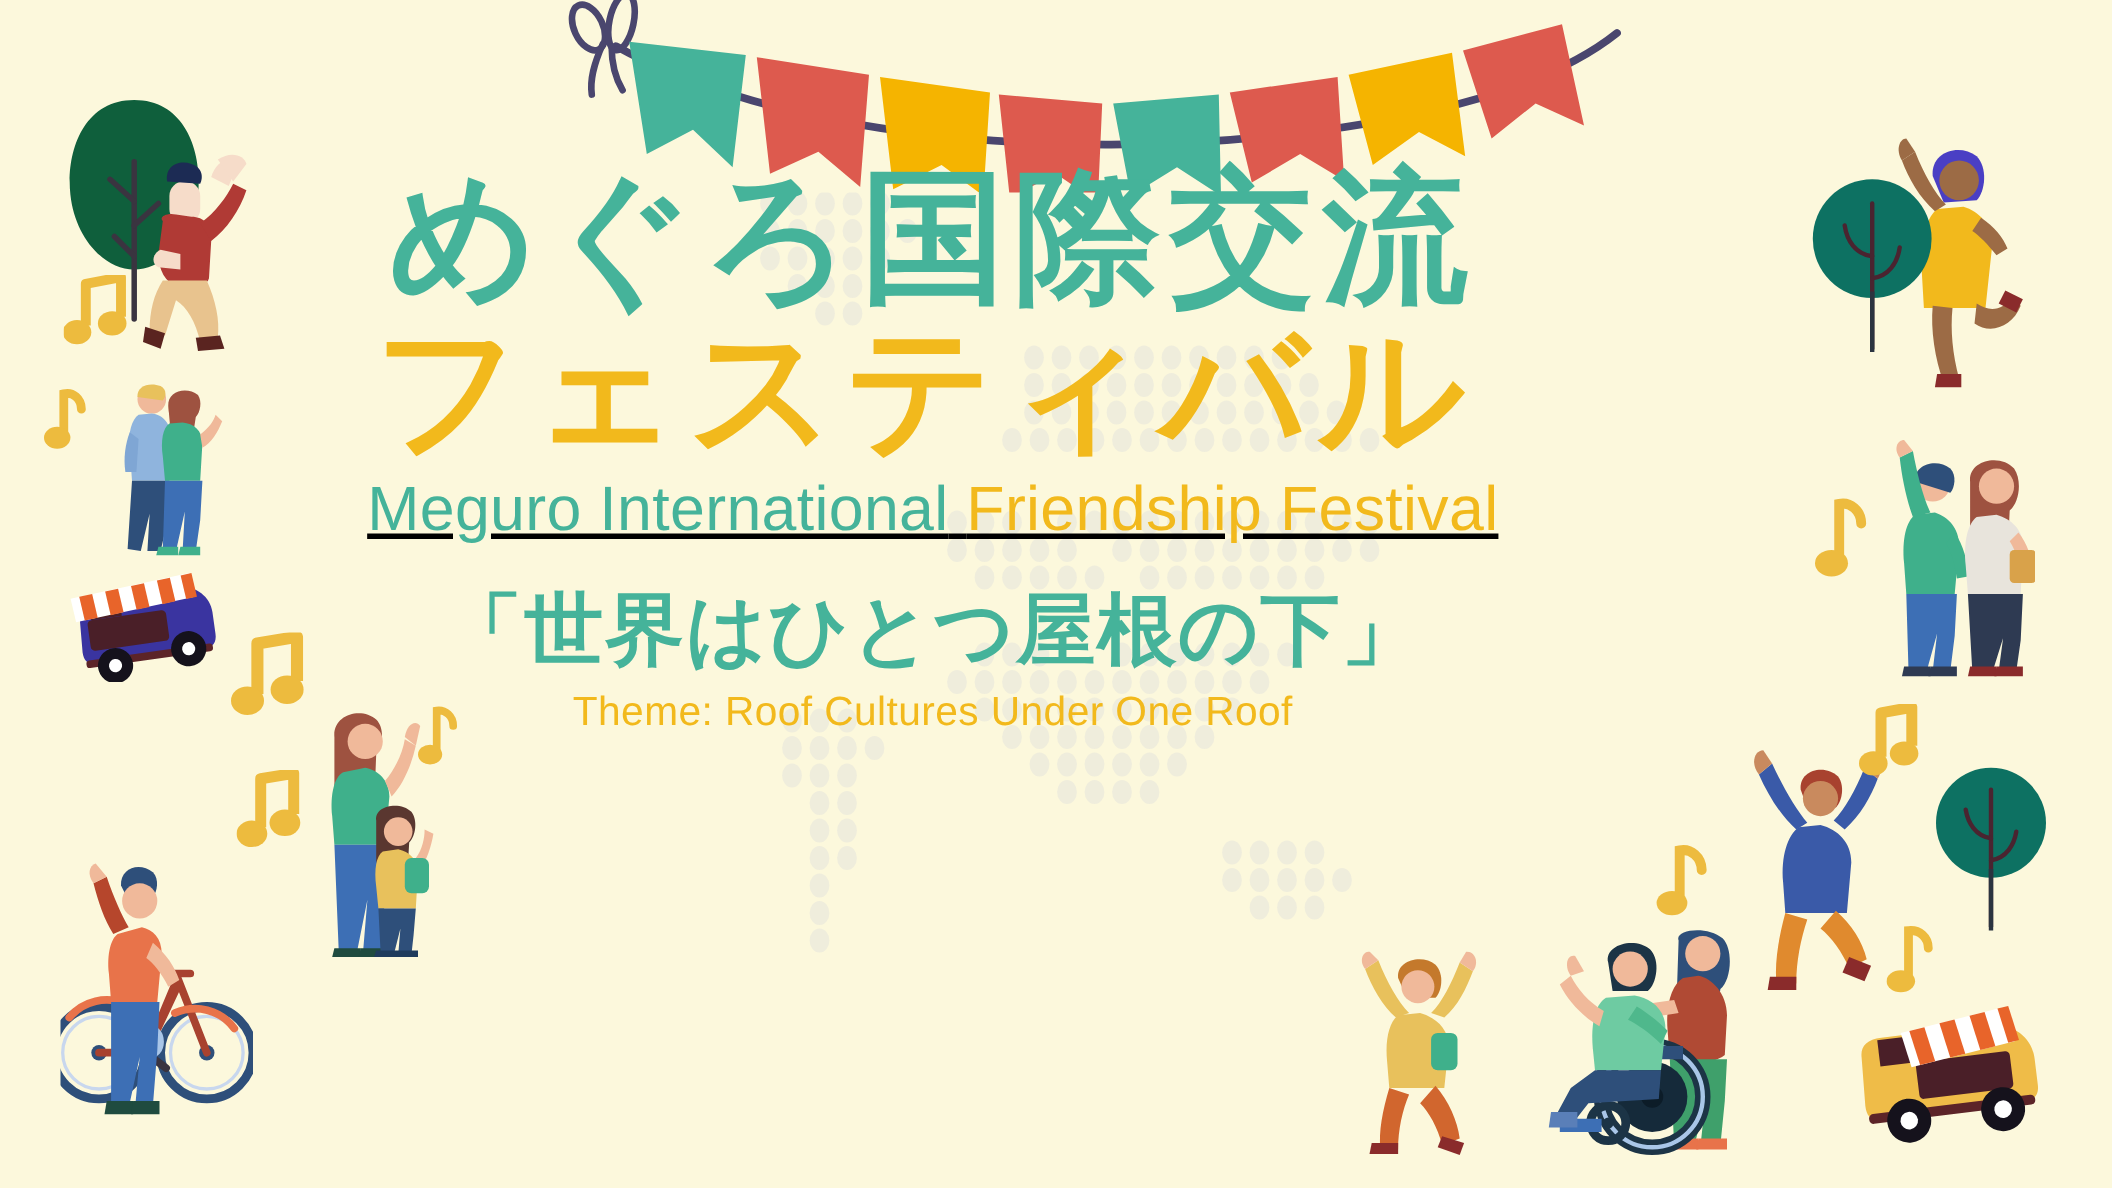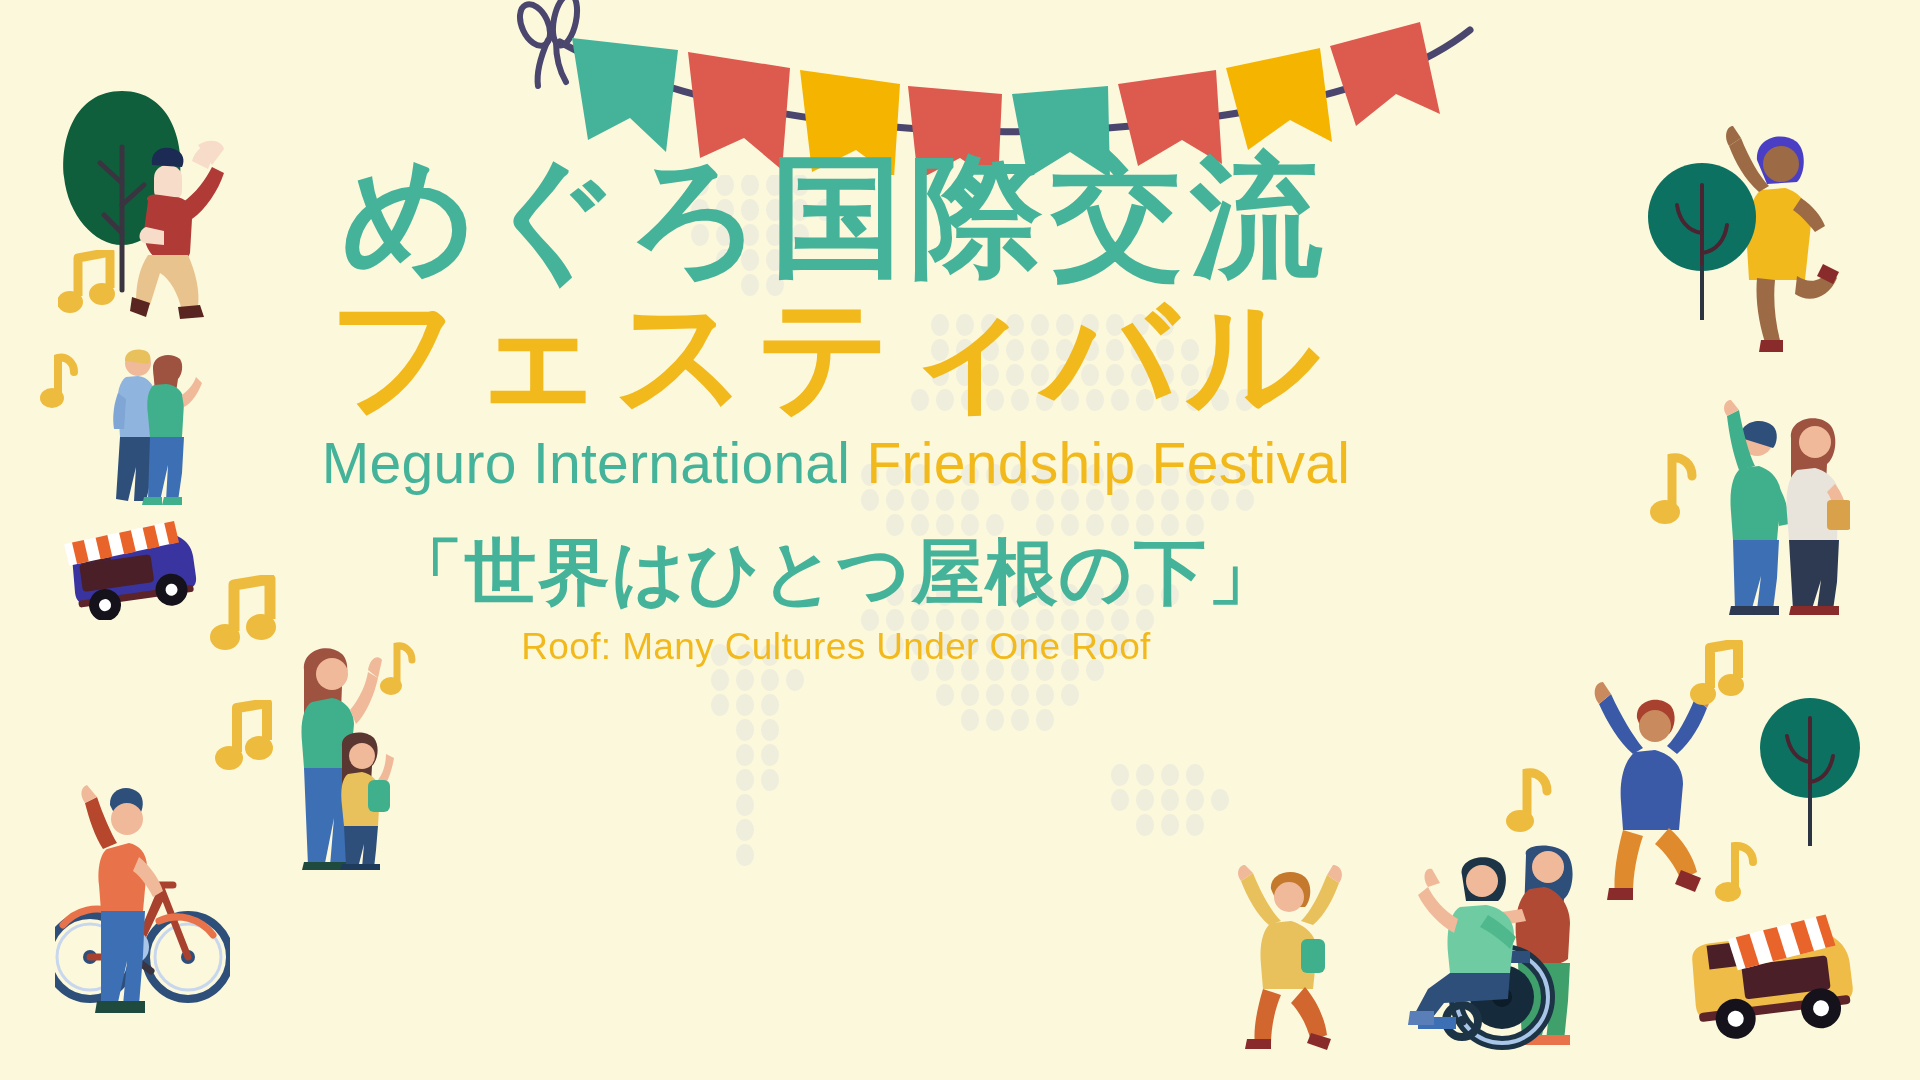--- a/index.html
+++ b/index.html
@@ -15,21 +15,21 @@
   .dotmap{position:absolute;left:640px;top:175px;width:640px;height:880px;opacity:1;}
 
   
   .bunting{position:absolute;left:0;top:0;width:1920px;height:175px;}
 
   
   .deco{position:absolute;}
 
   
   .textblock{
-    position:absolute;left:0;top:150px;width:1672px;
+    position:absolute;left:12px;top:150px;width:1672px;
     text-align:center;z-index:20;
   }
   .title-line{
     font-family:"DejaVu Sans", sans-serif;
     font-weight:bold;
     letter-spacing:0.06em;
     line-height:1.0;
     white-space:nowrap;
   }
   .title-jp-1{
@@ -43,20 +43,21 @@
     margin:0 16px 4px 0;
   }
   .subtitle-en{
     font-family:"Liberation Sans", sans-serif;
     font-size:57px;
     font-weight:normal;
     letter-spacing:0.005em;
     line-height:1.05;
     margin:14px 0 0 0;
     white-space:nowrap;
+    text-decoration:underline;
   }
   .sub-teal{color:#45B39A;}
   .sub-yellow{color:#F2B91C;}
   .theme-jp{
     font-family:"DejaVu Sans", sans-serif;
     font-weight:bold;
     font-size:72px;
     color:#45B39A;
     letter-spacing:0.02em;
     margin:42px 0 0 0;
@@ -615,16 +616,16 @@
   </svg>
 
   <div class="textblock">
     <div class="title-line title-jp-1">めぐろ国際交流</div>
     <div class="title-line title-jp-2">フェスティバル</div>
     <div class="subtitle-en">
       <span class="sub-teal">Meguro International</span>
       <span class="sub-yellow">Friendship Festival</span>
     </div>
     <div class="theme-jp">「世界はひとつ屋根の下」</div>
-    <div class="theme-en">Roof: Many Cultures Under One Roof</div>
+    <div class="theme-en">Theme: Roof Cultures Under One Roof</div>
   </div>
 
 </div>
 
 </body></html>

